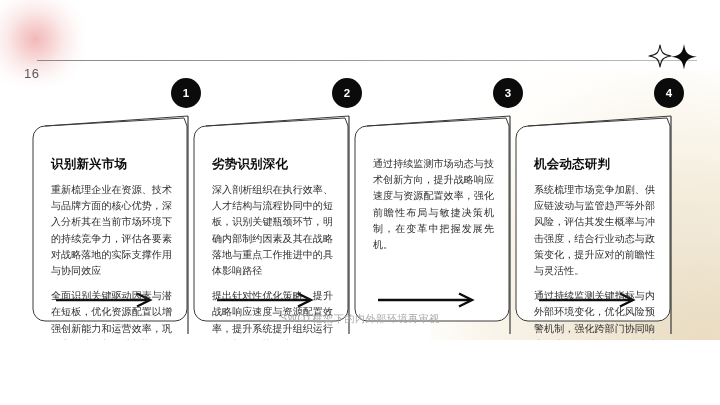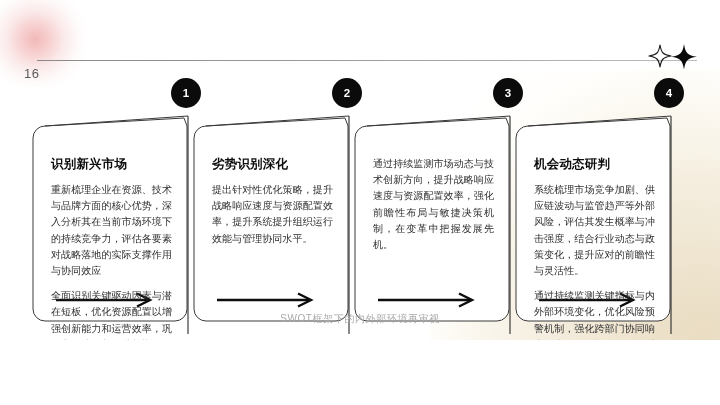--- a/index.html
+++ b/index.html
@@ -118,20 +118,21 @@
         <path d="M1 44 L1 215 A12 12 0 0 0 13 227 L143 227 A12 12 0 0 0 155 215 L155 32 L152 24 L13 32 A12 12 0 0 0 1 44 Z" fill="#ffffff" stroke="#3a3a3a" stroke-width="1"></path>
         <path d="M13 32 L156 22" fill="none" stroke="#3a3a3a" stroke-width="1"></path>
         <line x1="156" y1="22" x2="156" y2="240" stroke="#2a2a2a" stroke-width="1.1"></line>
         <g>
           <line x1="24" y1="206" x2="116" y2="206" stroke="#0d0d0d" stroke-width="2.6"></line>
           <path d="M105 199.5 L118 206 L105 212.5" fill="none" stroke="#0d0d0d" stroke-width="2.4"></path>
         </g>
       </svg>
       <div class="body">
         <h3>劣势识别深化</h3>
+        <p>深入剖析组织在执行效率、人才结构与流程协同中的短板，识别关键瓶颈环节，明确内部制约因素及其在战略落地与重点工作推进中的具体影响路径</p>
         <p>提出针对性优化策略，提升战略响应速度与资源配置效率，提升系统提升组织运行效能与管理协同水平。</p>
       </div>
     </div>
 
     <div class="card c3">
       <svg class="svgframe" viewBox="0 0 175 252">
         <path d="M1 44 L1 215 A12 12 0 0 0 13 227 L143 227 A12 12 0 0 0 155 215 L155 32 L152 24 L13 32 A12 12 0 0 0 1 44 Z" fill="#ffffff" stroke="#3a3a3a" stroke-width="1"></path>
         <path d="M13 32 L156 22" fill="none" stroke="#3a3a3a" stroke-width="1"></path>
         <line x1="156" y1="22" x2="156" y2="240" stroke="#2a2a2a" stroke-width="1.1"></line>
         <g>

